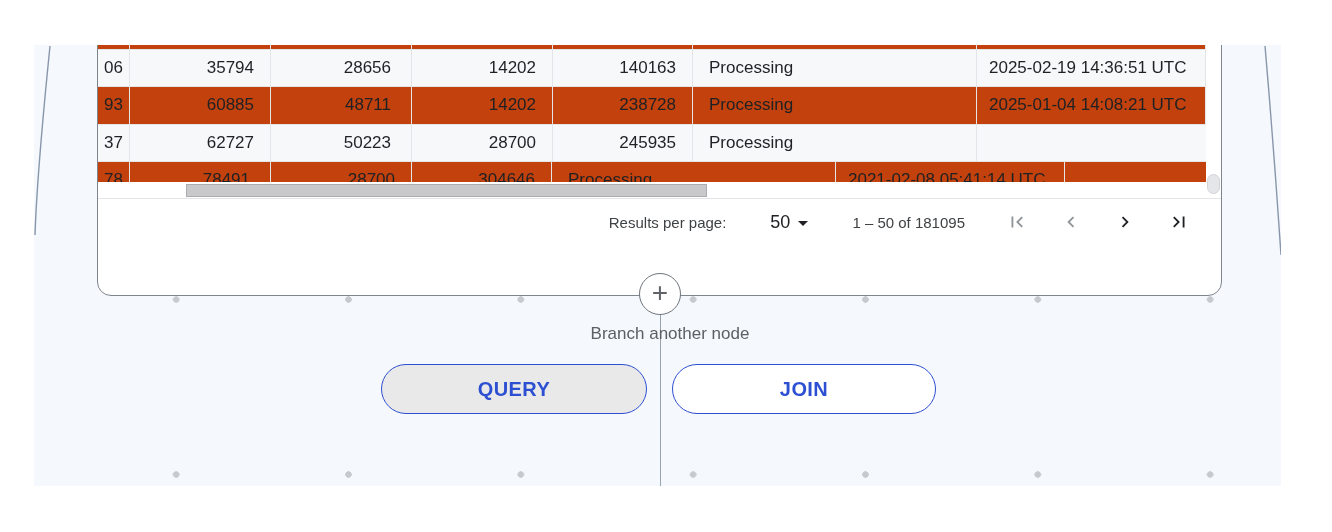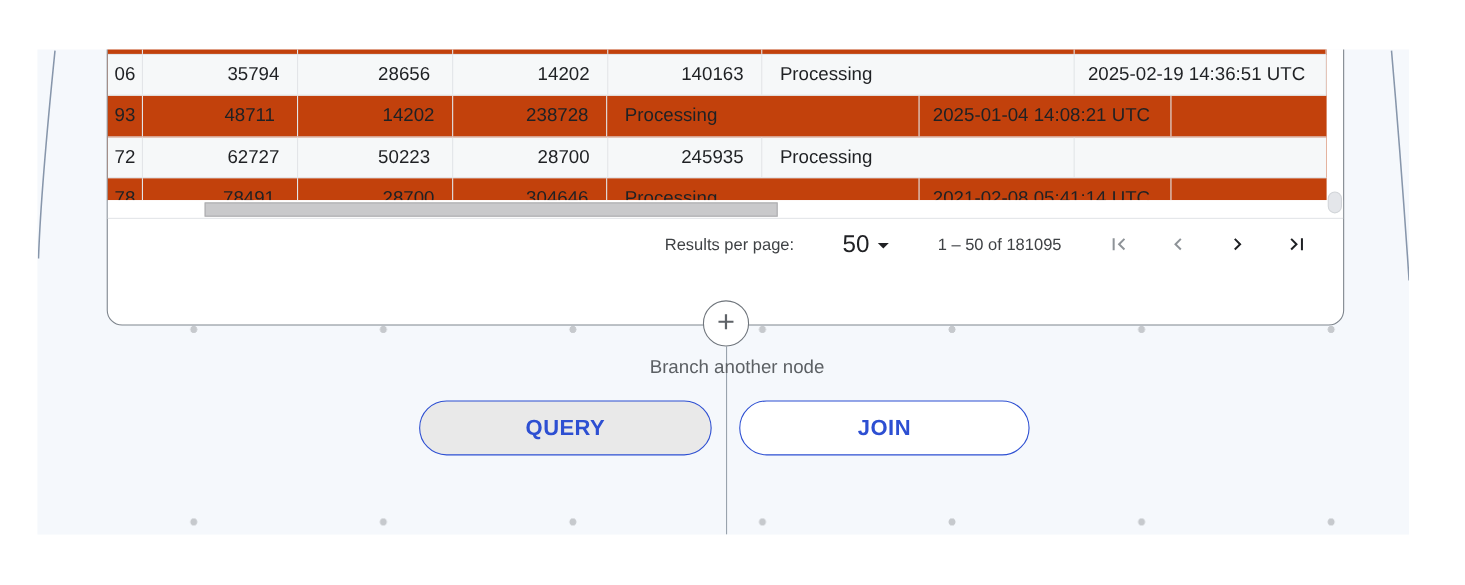--- a/index.html
+++ b/index.html
@@ -62,21 +62,21 @@
   #hscroll-thumb{position:absolute;left:88px;top:2px;width:521px;height:13px;background:#c9c9cb;border:1px solid #adadaf;}
   #vscroll-thumb{position:absolute;left:1109px;top:135px;width:13px;height:20px;background:#e4e6ea;border:1px solid #d2d5d9;border-radius:7px;}
   
   #paginator{
     position:absolute;left:0;top:160px;width:1123px;height:46px;
     display:flex;align-items:center;justify-content:flex-end;padding-right:30px;
     font-size:15px;color:#3f4245;
   }
   #rpp-label{margin-right:44px;}
   #page-size{display:flex;align-items:center;cursor:pointer;margin-right:44px;}
-  #page-size-value{font-size:22px;color:#202124;}
+  #page-size-value{font-size:18px;color:#202124;}
   #page-size-caret{width:0;height:0;border-left:5px solid transparent;border-right:5px solid transparent;border-top:5.5px solid #202124;margin-left:8px;margin-top:2px;}
   #range-text{margin-right:40px;}
   .pg-btn{width:24px;height:24px;display:flex;align-items:center;justify-content:center;cursor:pointer;background:none;border:none;padding:0;}
   .pg-btn + .pg-btn{margin-left:30px;}
   .pg-btn svg{width:22px;height:22px;}
   .pg-disabled{fill:var(--icon-disabled);}
   .pg-enabled{fill:#1f2124;}
   
   #plus-btn{
     position:absolute;left:605px;top:227.5px;width:42px;height:42px;border-radius:50%;
@@ -130,28 +130,29 @@
           <div class="t-cell c0">06</div>
           <div class="t-cell c1">35794</div>
           <div class="t-cell c2">28656</div>
           <div class="t-cell c3">14202</div>
           <div class="t-cell c4">140163</div>
           <div class="t-cell c5">Processing</div>
           <div class="t-cell c6">2025-02-19 14:36:51 UTC</div>
         </div>
         <div class="t-row">
           <div class="t-cell c0">93</div>
+          <div class="t-cell c1">60885</div>
           <div class="t-cell c2">48711</div>
           <div class="t-cell c3">14202</div>
           <div class="t-cell c4">238728</div>
           <div class="t-cell c5">Processing</div>
           <div class="t-cell c6">2025-01-04 14:08:21 UTC</div>
         </div>
         <div class="t-row stripe">
-          <div class="t-cell c0">72</div>
+          <div class="t-cell c0">37</div>
           <div class="t-cell c1">62727</div>
           <div class="t-cell c2">50223</div>
           <div class="t-cell c3">28700</div>
           <div class="t-cell c4">245935</div>
           <div class="t-cell c5">Processing</div>
         </div>
         <div class="t-row">
           <div class="t-cell c0">78</div>
           <div class="t-cell c2">78491</div>
           <div class="t-cell c3">28700</div>

